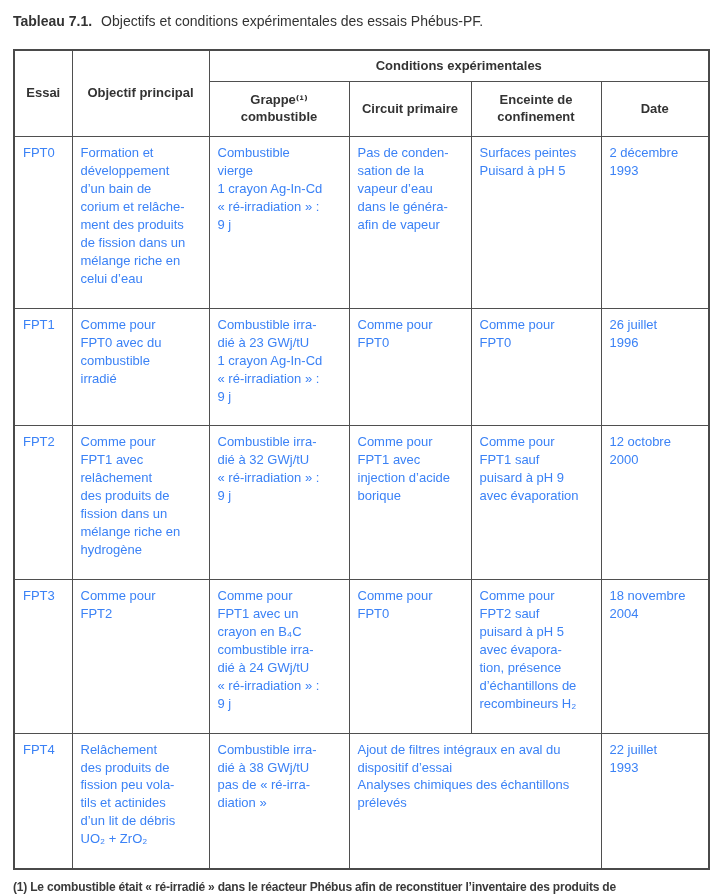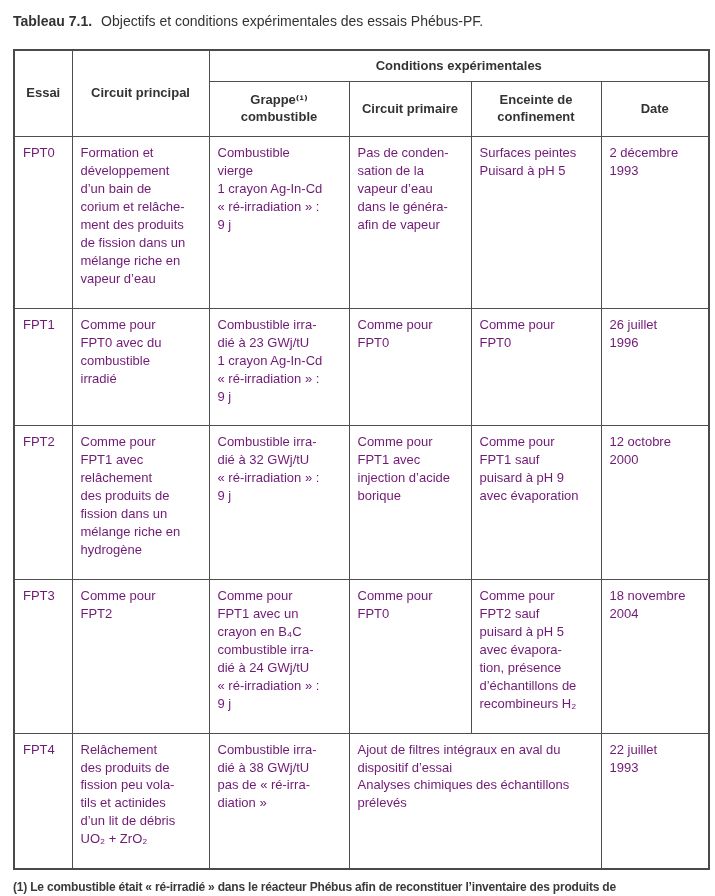--- a/index.html
+++ b/index.html
@@ -52,21 +52,21 @@
     vertical-align: middle;
     padding: 3px 5px;
     color: #333333;
   }
   table.exp td {
     font-size: 13px;
     line-height: 1.38;
     vertical-align: top;
     text-align: left;
     padding: 7px 7px 20px 8px;
-    color: #701a75;
+    color: #3b82f6;
   }
   td.essai-cell {
     text-align: center;
     padding-left: 2px;
     padding-right: 2px;
   }
   tr.hrow-1 { height: 32px; }
   tr.hrow-2 { height: 55px; }
   tr.row-0 { height: 162px; }
   tr.row-1 { height: 105px; }
@@ -98,42 +98,42 @@
       <col style="width:58px">
       <col style="width:137px">
       <col style="width:140px">
       <col style="width:122px">
       <col style="width:130px">
       <col style="width:108px">
     </colgroup>
     <tbody>
       <tr class="hrow-1">
         <th rowspan="2">Essai</th>
-        <th rowspan="2">Circuit principal</th>
+        <th rowspan="2">Objectif principal</th>
         <th colspan="4">Conditions expérimentales</th>
       </tr>
       <tr class="hrow-2">
         <th>Grappe⁽¹⁾
 combustible</th>
         <th>Circuit primaire</th>
         <th>Enceinte de
 confinement</th>
         <th>Date</th>
       </tr>
 
       <tr class="row-0">
         <td class="essai-cell">FPT0</td>
         <td>Formation et
 développement
 d’un bain de
 corium et relâche-
 ment des produits
 de fission dans un
 mélange riche en
-vapeur d’eau</td>
+celui d’eau</td>
         <td>Combustible
 vierge
 1 crayon Ag-In-Cd
 « ré-irradiation » :
 9 j</td>
         <td>Pas de conden-
 sation de la
 vapeur d’eau
 dans le généra-
 afin de vapeur</td>

